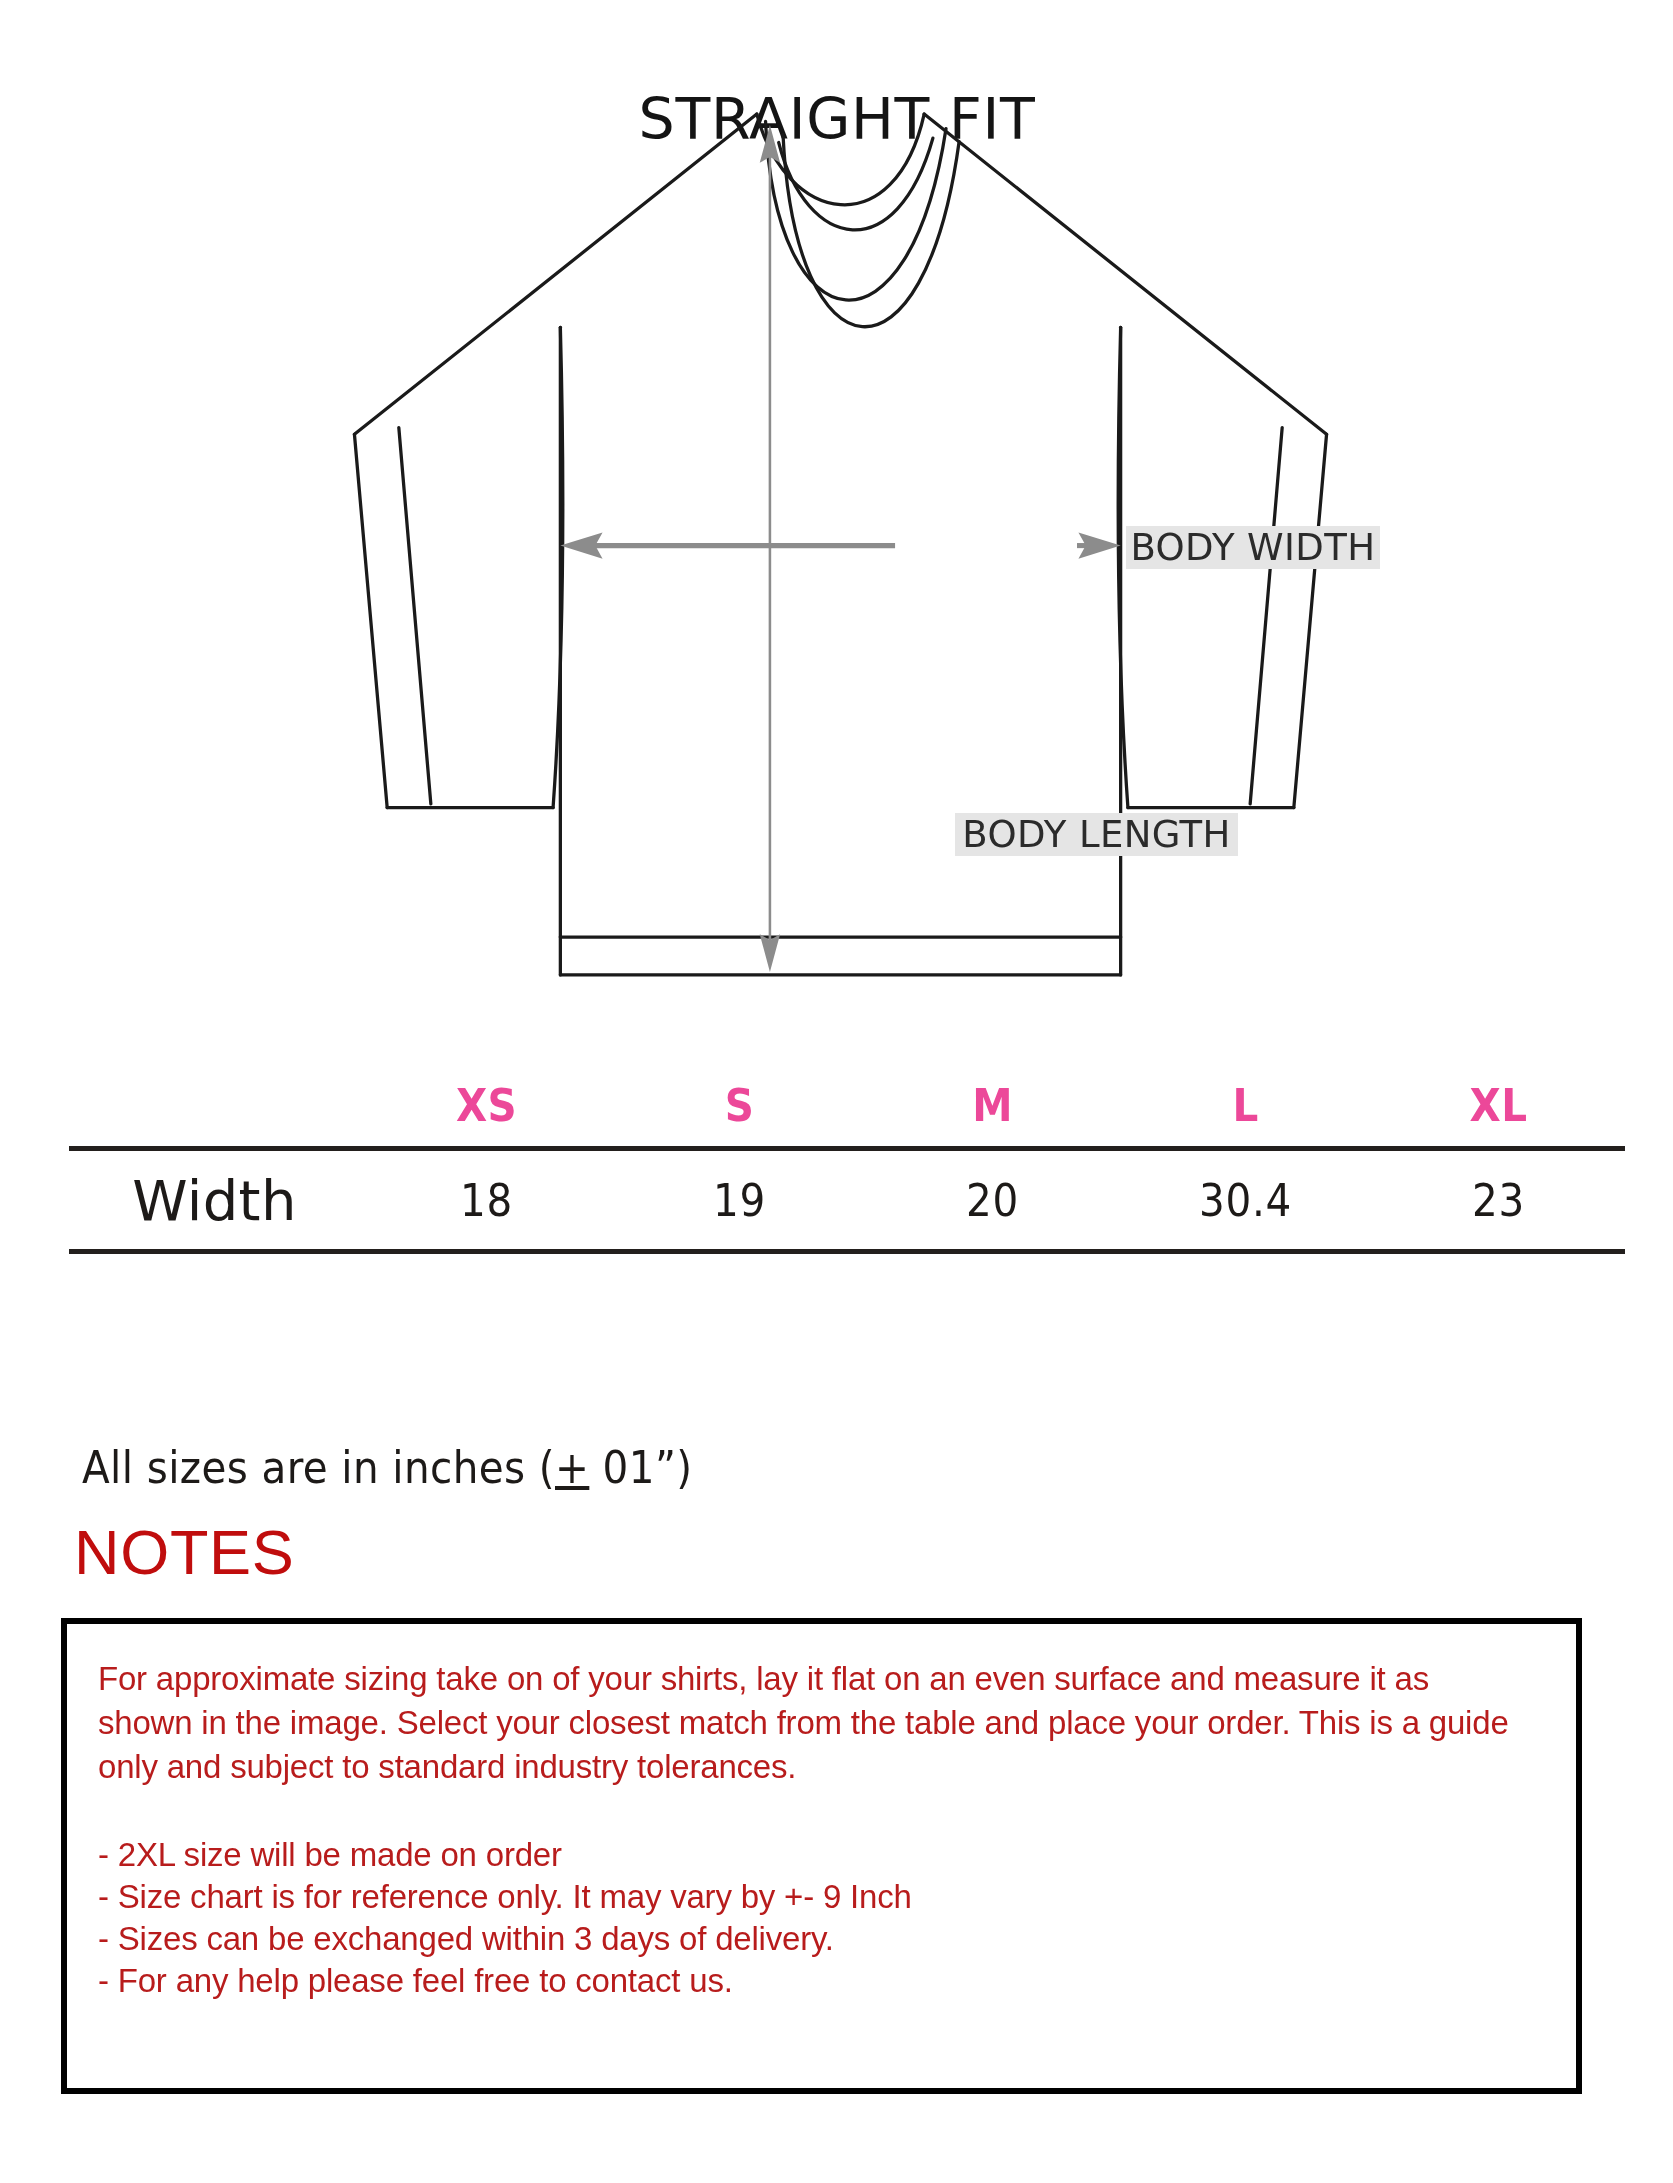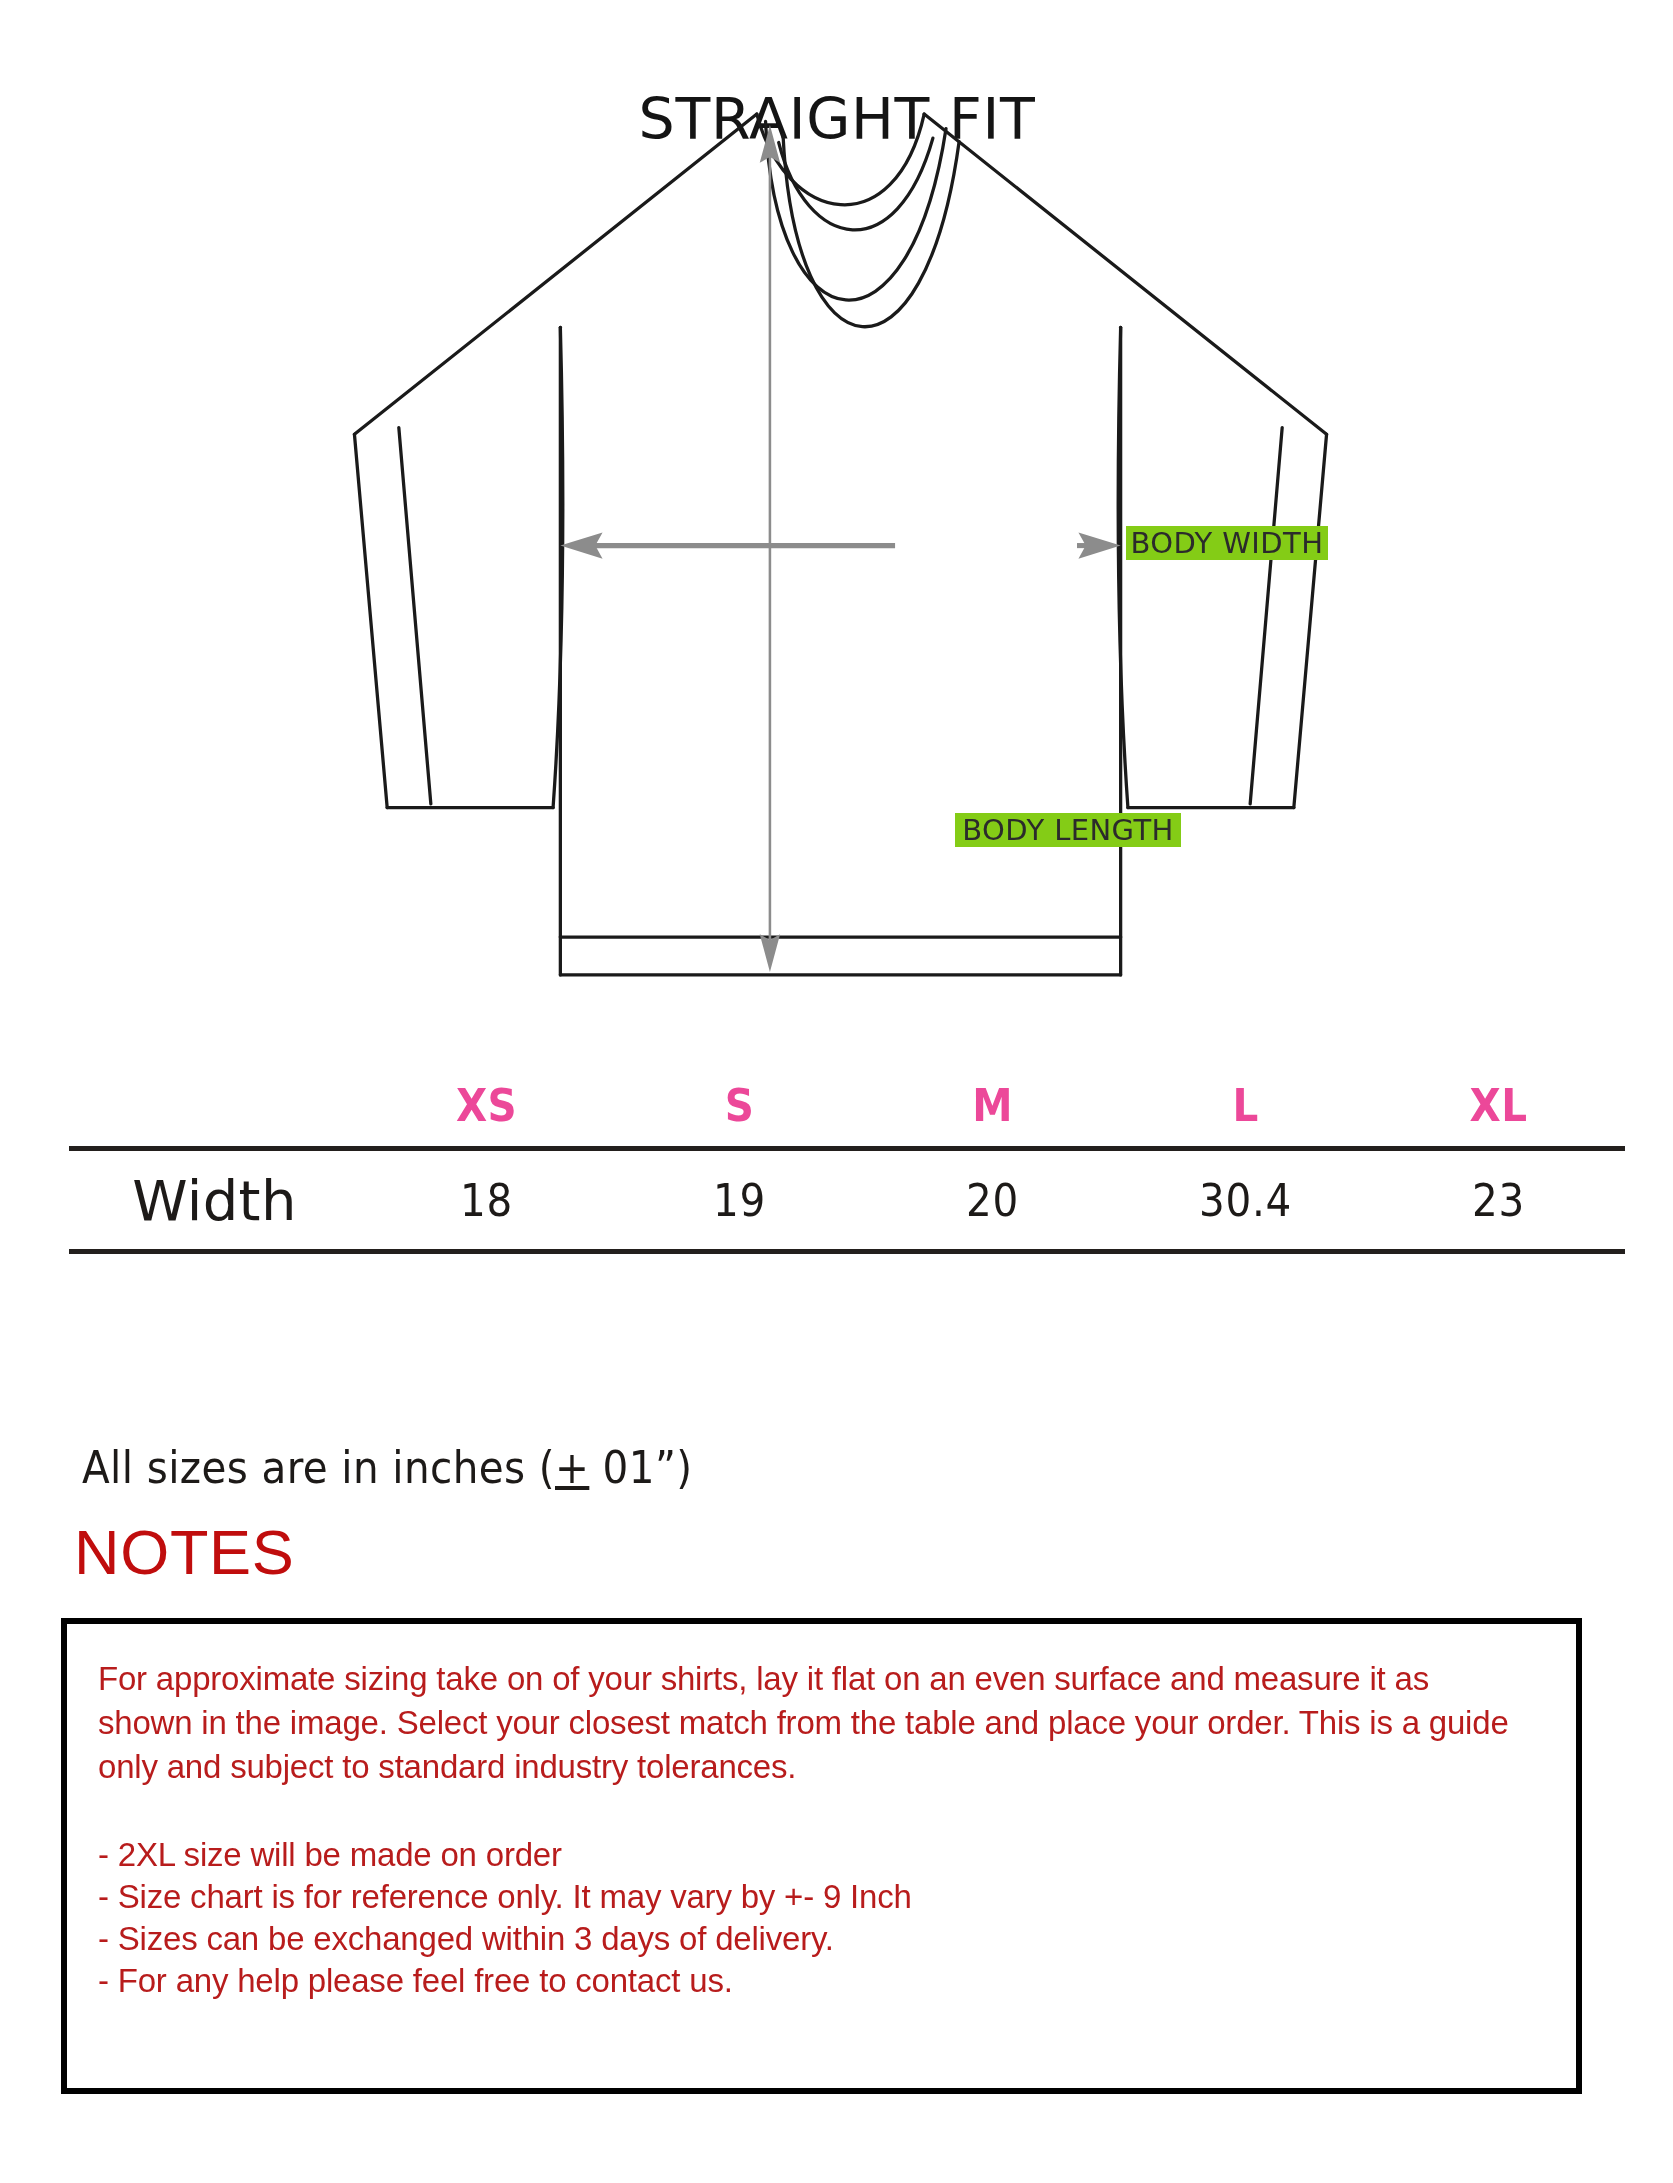--- a/index.html
+++ b/index.html
@@ -41,25 +41,25 @@
   }
   #shirt-diagram svg {
     display: block;
     width: 100%;
     height: 100%;
   }
 
   .measure-label {
     position: absolute;
     font-family: "DejaVu Sans", sans-serif;
-    font-size: 29px;
+    font-size: 37px;
     font-weight: 400;
     color: #2b2b2b;
     letter-spacing: 0.4px;
-    background: #84cc16;
+    background: #e5e5e5;
     white-space: nowrap;
   }
   #body-width-label {
     top: 417px;
     left: 806px;
     padding: 0 4.4px;
   }
   #body-length-label {
     top: 704px;
     left: 635px;

